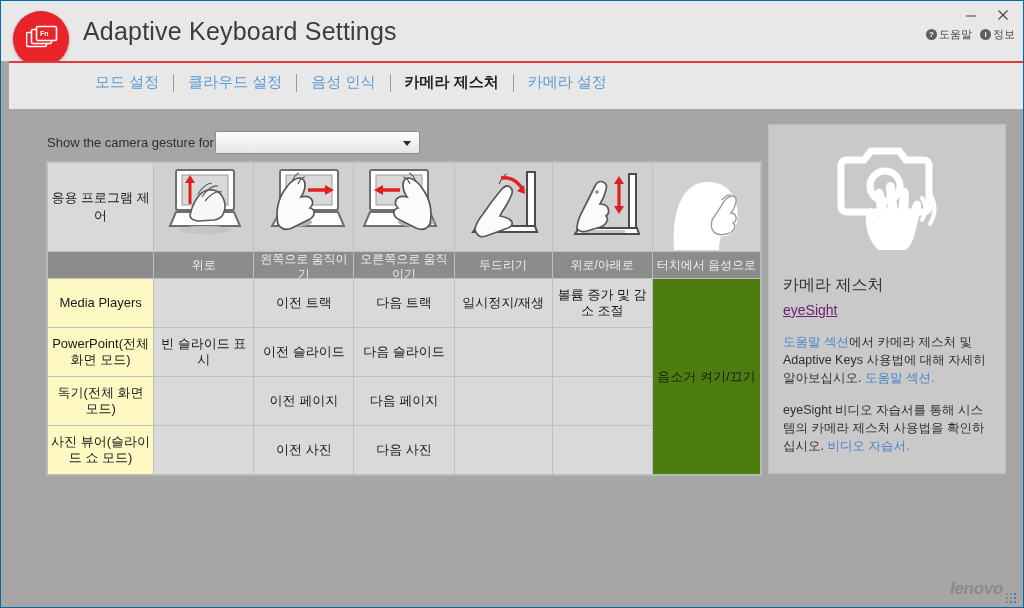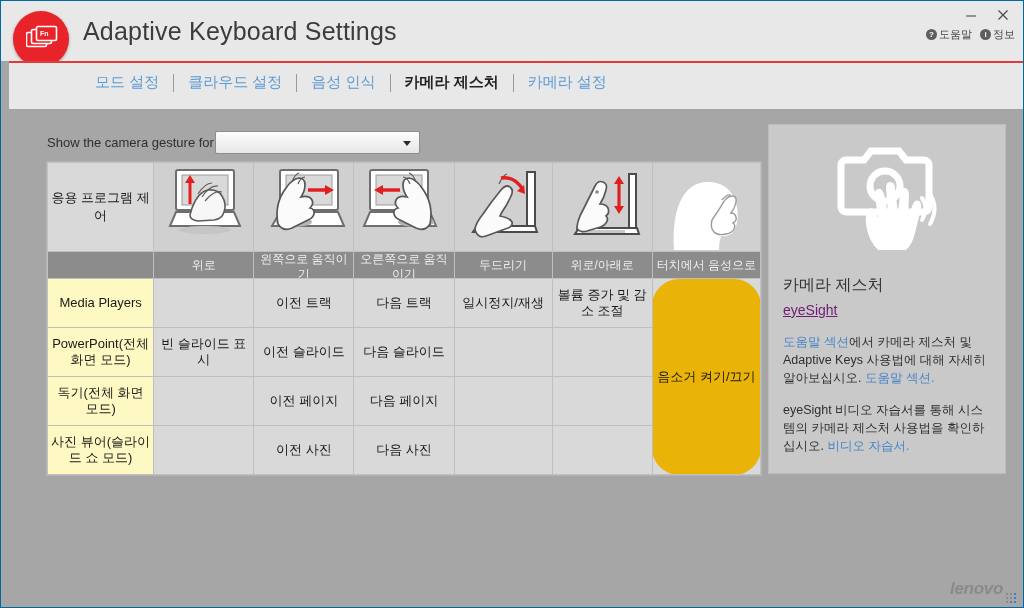--- a/index.html
+++ b/index.html
@@ -237,25 +237,24 @@
     display: block;
     max-height: 34px;
     overflow: visible;
   }
   td.datacell {
     height: 48px;
     background: #d9d9d9;
     line-height: 16px;
   }
   td.mute-cell {
-    background: #eab308;
+    background: #4d7c0f;
     vertical-align: top;
     padding-top: 10px;
     line-height: 17px;
-    border-radius: 27px;
   }
 
   
   .info-panel {
     position: absolute;
     left: 767px; top: 15px;
     width: 238px;
     height: 350px;
     background: #c9c9c9;
     border: 1px solid #bdbdbd;

